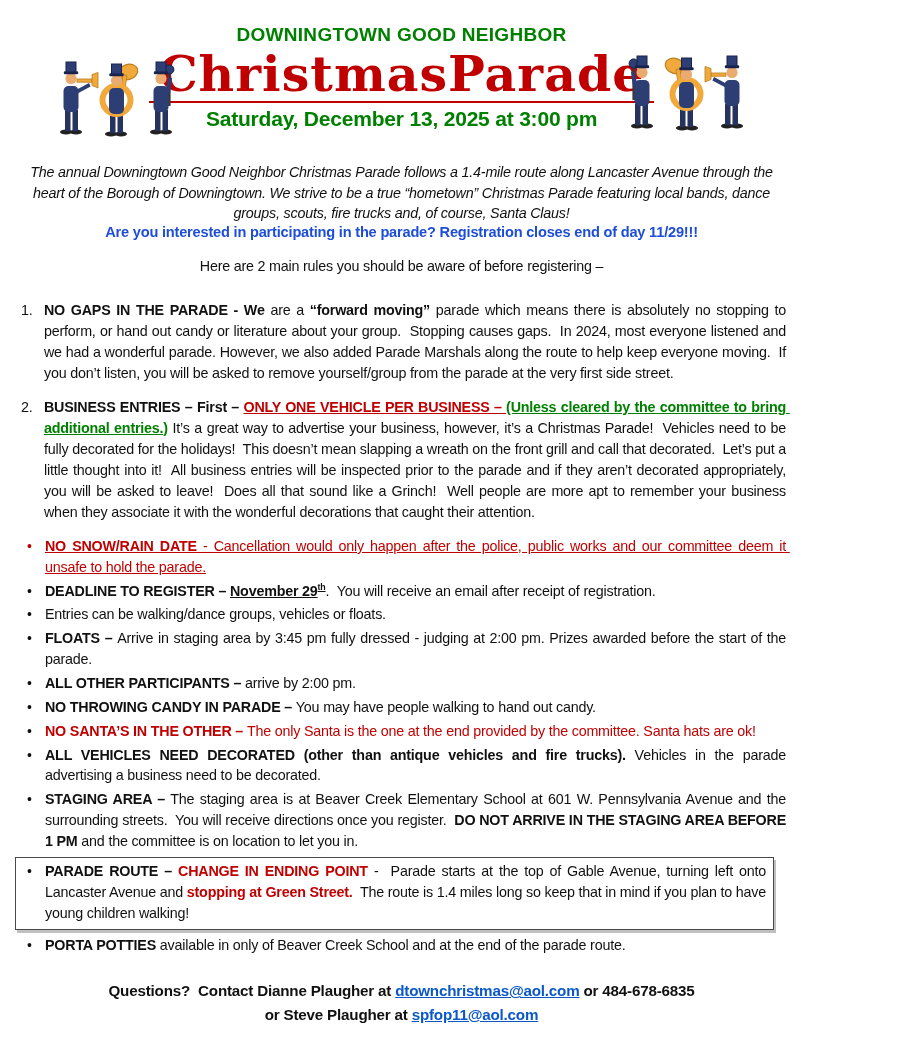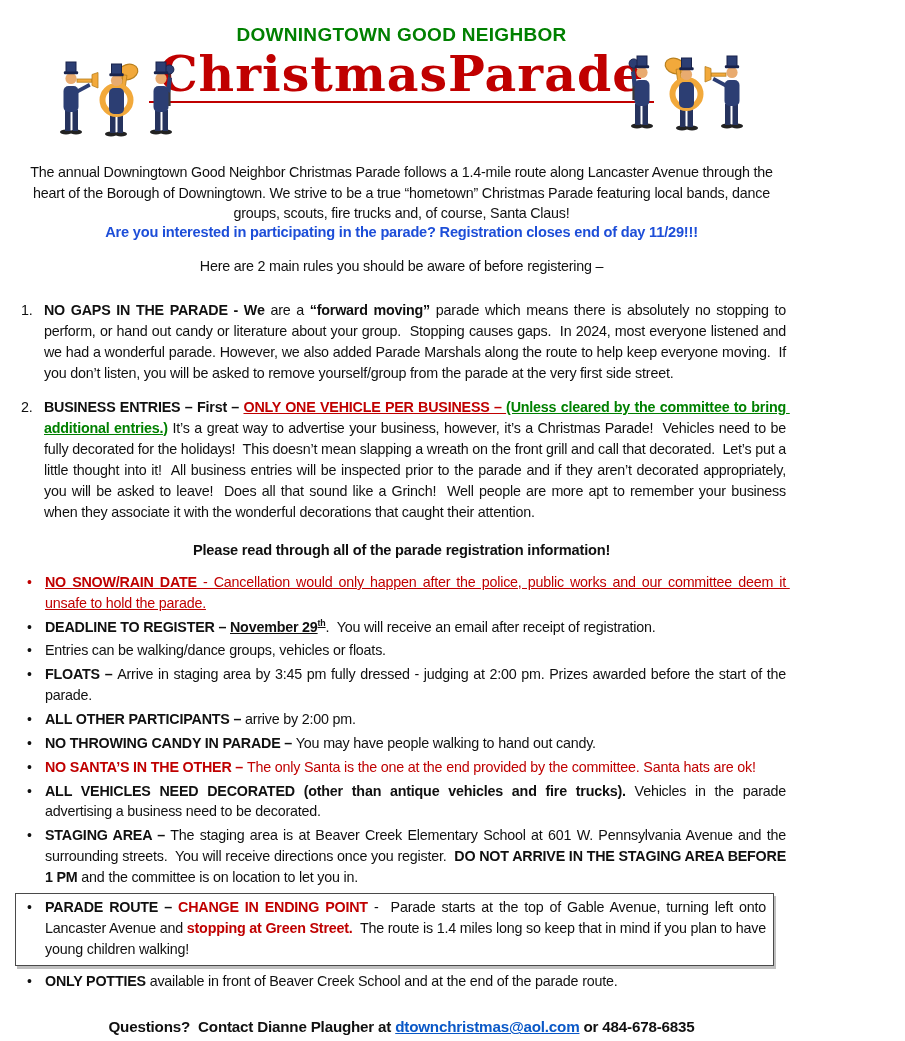--- a/index.html
+++ b/index.html
@@ -11,21 +11,21 @@
   .kicker{text-align:center;color:#008000;font-weight:bold;font-size:19px;letter-spacing:.3px;}
   .title-wrap{text-align:center;margin-top:3px;}
   .title{display:inline-block;color:#c00000;font-family:"DejaVu Serif",serif;font-weight:bold;
          font-size:49px;line-height:1.05;letter-spacing:1px;border-bottom:2px solid #c00000;padding:0 10px 1px;}
   .dateline{text-align:center;color:#008000;font-weight:bold;font-size:21px;margin-top:4px;letter-spacing:-.2px;}
   .clip{position:absolute;top:36px;width:150px;height:78px;}
   .clip.left{left:40px;}
   .clip.right{right:40px;top:30px;transform:scaleX(-1);}
 
   
-  .intro{text-align:center;font-size:14.3px;letter-spacing:-.2px;line-height:1.44;margin:20px 24px 0;}
+  .intro{text-align:center;font-size:14.3px;letter-spacing:-.2px;line-height:1.44;margin:20px 24px 0;font-style:italic;}
   .cta{text-align:center;color:#1d4ed8;font-weight:bold;font-size:14.6px;letter-spacing:-.2px;margin:0 8px 0;}
   .rules-intro{text-align:center;font-size:14.3px;letter-spacing:-.2px;margin:18px 0 0;}
   .rules{margin:26px 17px 0 0;}
   .num-item{position:relative;padding-left:44px;text-align:justify;font-size:14.3px;line-height:1.47;letter-spacing:-.2px;margin-bottom:13px;}
   .num{position:absolute;left:21px;}
   .mid-heading{text-align:center;font-weight:bold;font-size:14.6px;letter-spacing:-.2px;margin:19px 0 14px;}
   .bullets{margin:0 17px 0 0;font-size:14.3px;letter-spacing:-.2px;}
   .bullet-item{position:relative;padding-left:45px;text-align:justify;line-height:1.46;margin-bottom:3px;}
   .marker{position:absolute;left:27px;top:0;font-size:14px;}
   .marker.red{color:#c00000;}
@@ -135,47 +135,47 @@
           <circle cx="121" cy="18.5" r="5.6" fill="#e9ab6f"></circle>
           <rect x="113.8" y="11.2" width="14.4" height="3" rx="1.2" fill="#18234c"></rect>
           <rect x="116" y="2" width="10" height="10" fill="#2c3e73" stroke="#18234c" stroke-width="1"></rect>
         </g>
       </svg>
     </div>
     <div class="kicker">DOWNINGTOWN GOOD NEIGHBOR</div>
     <div class="title-wrap">
       <span class="title">ChristmasParade</span>
     </div>
+    <div class="dateline">Saturday, December 13, 2025 at 3:00 pm</div>
   </header>
 
   <p class="intro">The annual Downingtown Good Neighbor Christmas Parade follows a 1.4-mile route along Lancaster Avenue through the heart of the Borough of Downingtown.  We strive to be a true “hometown” Christmas Parade featuring local bands, dance groups, scouts, fire trucks and, of course, Santa Claus!</p>
   <p class="cta">Are you interested in participating in the parade? Registration closes end of day 11/29!!!</p>
   <p class="rules-intro">Here are 2 main rules you should be aware of before registering –</p>
 
   <div class="rules">
       <div class="num-item"><span class="num">1.</span><span class="segs"><span class="b">NO GAPS IN THE PARADE - We </span><span>are a </span><span class="b">“forward moving” </span><span>parade which means there is absolutely no stopping to perform, or hand out candy or literature about your group.  Stopping causes gaps.  In 2024, most everyone listened and we had a wonderful parade. However, we also added Parade Marshals along the route to help keep everyone moving.  If you don’t listen, you will be asked to remove yourself/group from the parade at the very first side street.</span></span></div>
       <div class="num-item"><span class="num">2.</span><span class="segs"><span class="b">BUSINESS ENTRIES – First – </span><span class="b u red">ONLY ONE VEHICLE PER BUSINESS – </span><span class="b u green">(Unless cleared by the committee to bring additional entries.)</span><span> It’s a great way to advertise your business, however, it’s a Christmas Parade!  Vehicles need to be fully decorated for the holidays!  This doesn’t mean slapping a wreath on the front grill and call that decorated.  Let’s put a little thought into it!  All business entries will be inspected prior to the parade and if they aren’t decorated appropriately, you will be asked to leave!  Does all that sound like a Grinch!  Well people are more apt to remember your business when they associate it with the wonderful decorations that caught their attention.</span></span></div>
     </div>
 
-  <p class="mid-heading">Please read through all of the parade registration information!</p>
 
   <div class="bullets">
       <div class="bullet-item"><span class="marker red">•</span><span class="segs"><span class="b u red">NO SNOW/RAIN DATE</span><span class="u red"> - Cancellation would only happen after the police, public works and our committee deem it unsafe to hold the parade.</span></span></div>
       <div class="bullet-item"><span class="marker">•</span><span class="segs"><span class="b">DEADLINE TO REGISTER – </span><span class="b u">November 29</span><span class="b u sup">th</span><span>.  You will receive an email after receipt of registration.</span></span></div>
       <div class="bullet-item"><span class="marker">•</span><span class="segs"><span>Entries can be walking/dance groups, vehicles or floats.</span></span></div>
       <div class="bullet-item"><span class="marker">•</span><span class="segs"><span class="b">FLOATS – </span><span>Arrive in staging area by 3:45 pm fully dressed - judging at 2:00 pm. Prizes awarded before the start of the parade.</span></span></div>
       <div class="bullet-item"><span class="marker">•</span><span class="segs"><span class="b">ALL OTHER PARTICIPANTS – </span><span>arrive by 2:00 pm.</span></span></div>
       <div class="bullet-item"><span class="marker">•</span><span class="segs"><span class="b">NO THROWING CANDY IN PARADE – </span><span>You may have people walking to hand out candy.</span></span></div>
       <div class="bullet-item"><span class="marker">•</span><span class="segs"><span class="b red">NO SANTA’S IN THE OTHER – </span><span class="red">The only Santa is the one at the end provided by the committee. Santa hats are ok!</span></span></div>
       <div class="bullet-item"><span class="marker">•</span><span class="segs"><span class="b">ALL VEHICLES NEED DECORATED (other than antique vehicles and fire trucks). </span><span>Vehicles in the parade advertising a business need to be decorated.</span></span></div>
       <div class="bullet-item"><span class="marker">•</span><span class="segs"><span class="b">STAGING AREA – </span><span>The staging area is at Beaver Creek Elementary School at 601 W. Pennsylvania Avenue and the surrounding streets.  You will receive directions once you register.  </span><span class="b">DO NOT ARRIVE IN THE STAGING AREA BEFORE 1 PM</span><span> and the committee is on location to let you in.</span></span></div>
       <div class="boxed-wrap">
         <div class="bullet-item"><span class="marker">•</span><span class="segs"><span class="b">PARADE ROUTE – </span><span class="b red">CHANGE IN ENDING POINT</span><span> -  Parade starts at the top of Gable Avenue, turning left onto Lancaster Avenue and </span><span class="b red">stopping at Green Street.</span><span>  The route is 1.4 miles long so keep that in mind if you plan to have young children walking!</span></span></div>
       </div>
-      <div class="bullet-item"><span class="marker">•</span><span class="segs"><span class="b">ONLY POTTIES</span><span> available in front of Beaver Creek School and at the end of the parade route.</span></span></div>
+      <div class="bullet-item"><span class="marker">•</span><span class="segs"><span class="b">PORTA POTTIES</span><span> available in only of Beaver Creek School and at the end of the parade route.</span></span></div>
     </div>
 
   <div class="contact">
     <p class="contact-line"><span class="segs"><span class="b">Questions?  Contact Dianne Plaugher at </span><span class="b link">dtownchristmas@aol.com</span><span class="b"> or 484-678-6835</span></span></p>
     <p class="contact-line"><span class="segs"><span class="b">or Steve Plaugher at </span><span class="b link">spfop11@aol.com</span></span></p>
   </div>
 
 </div>
 
 </body></html>

